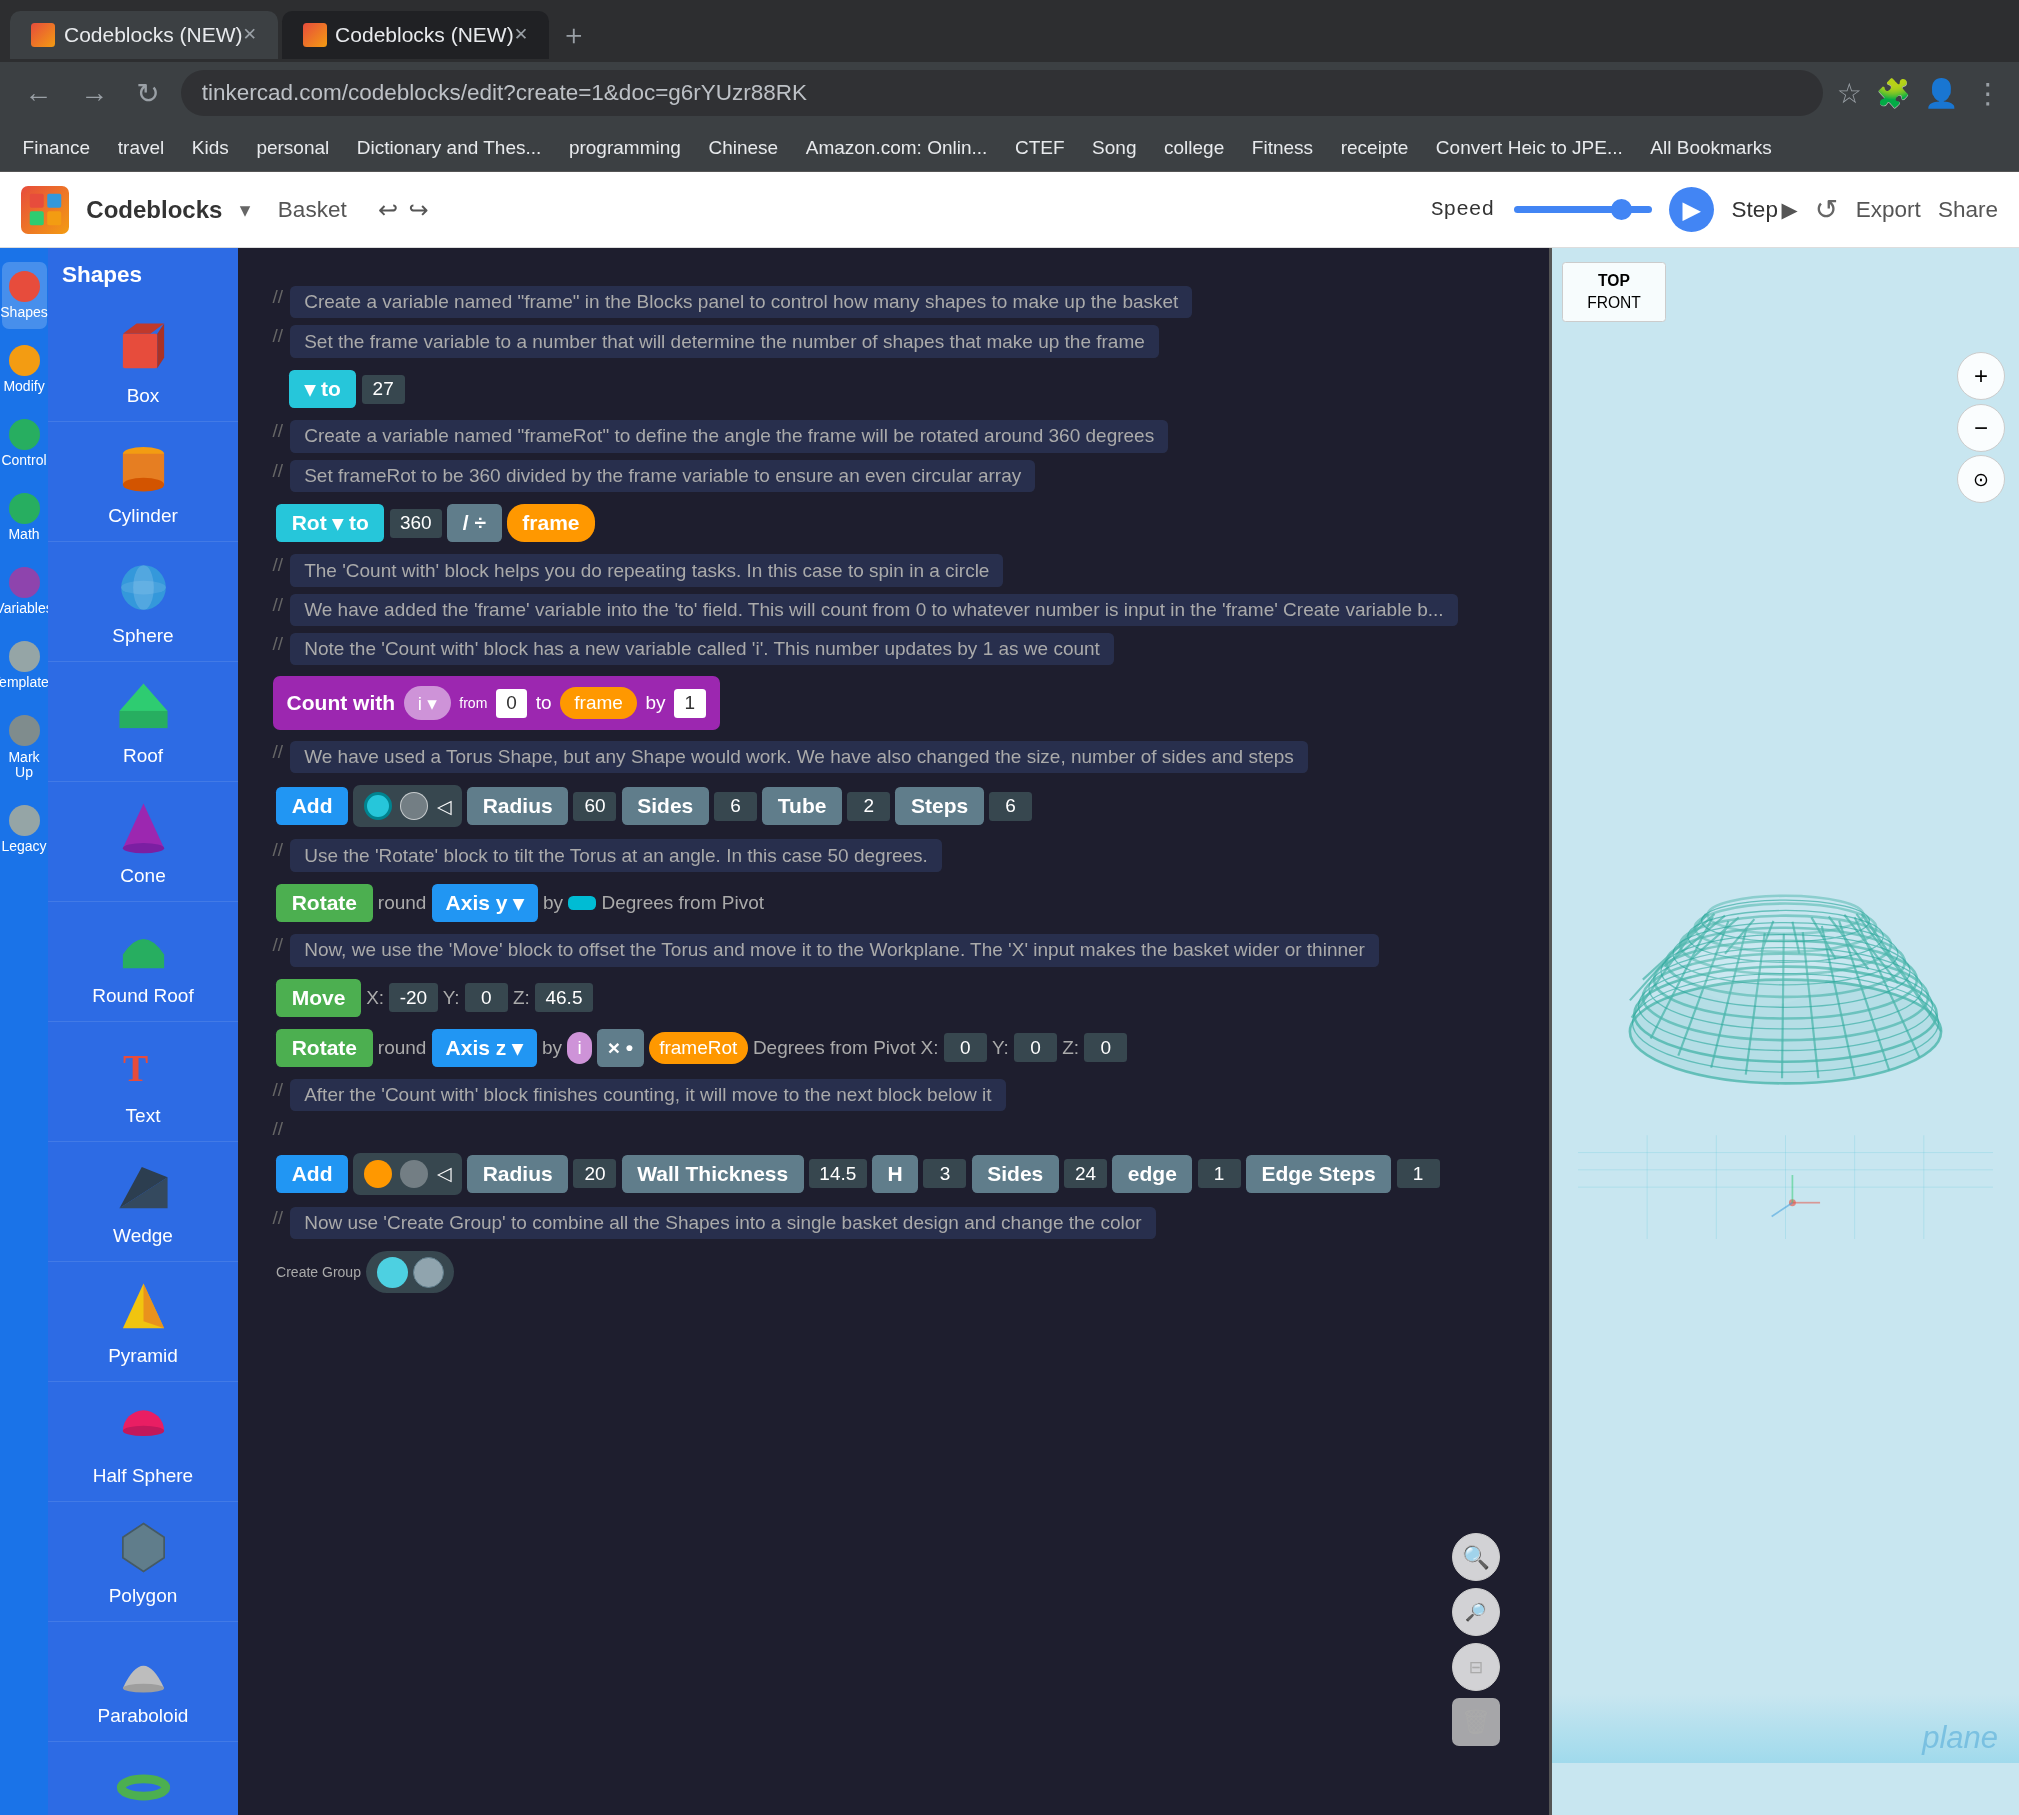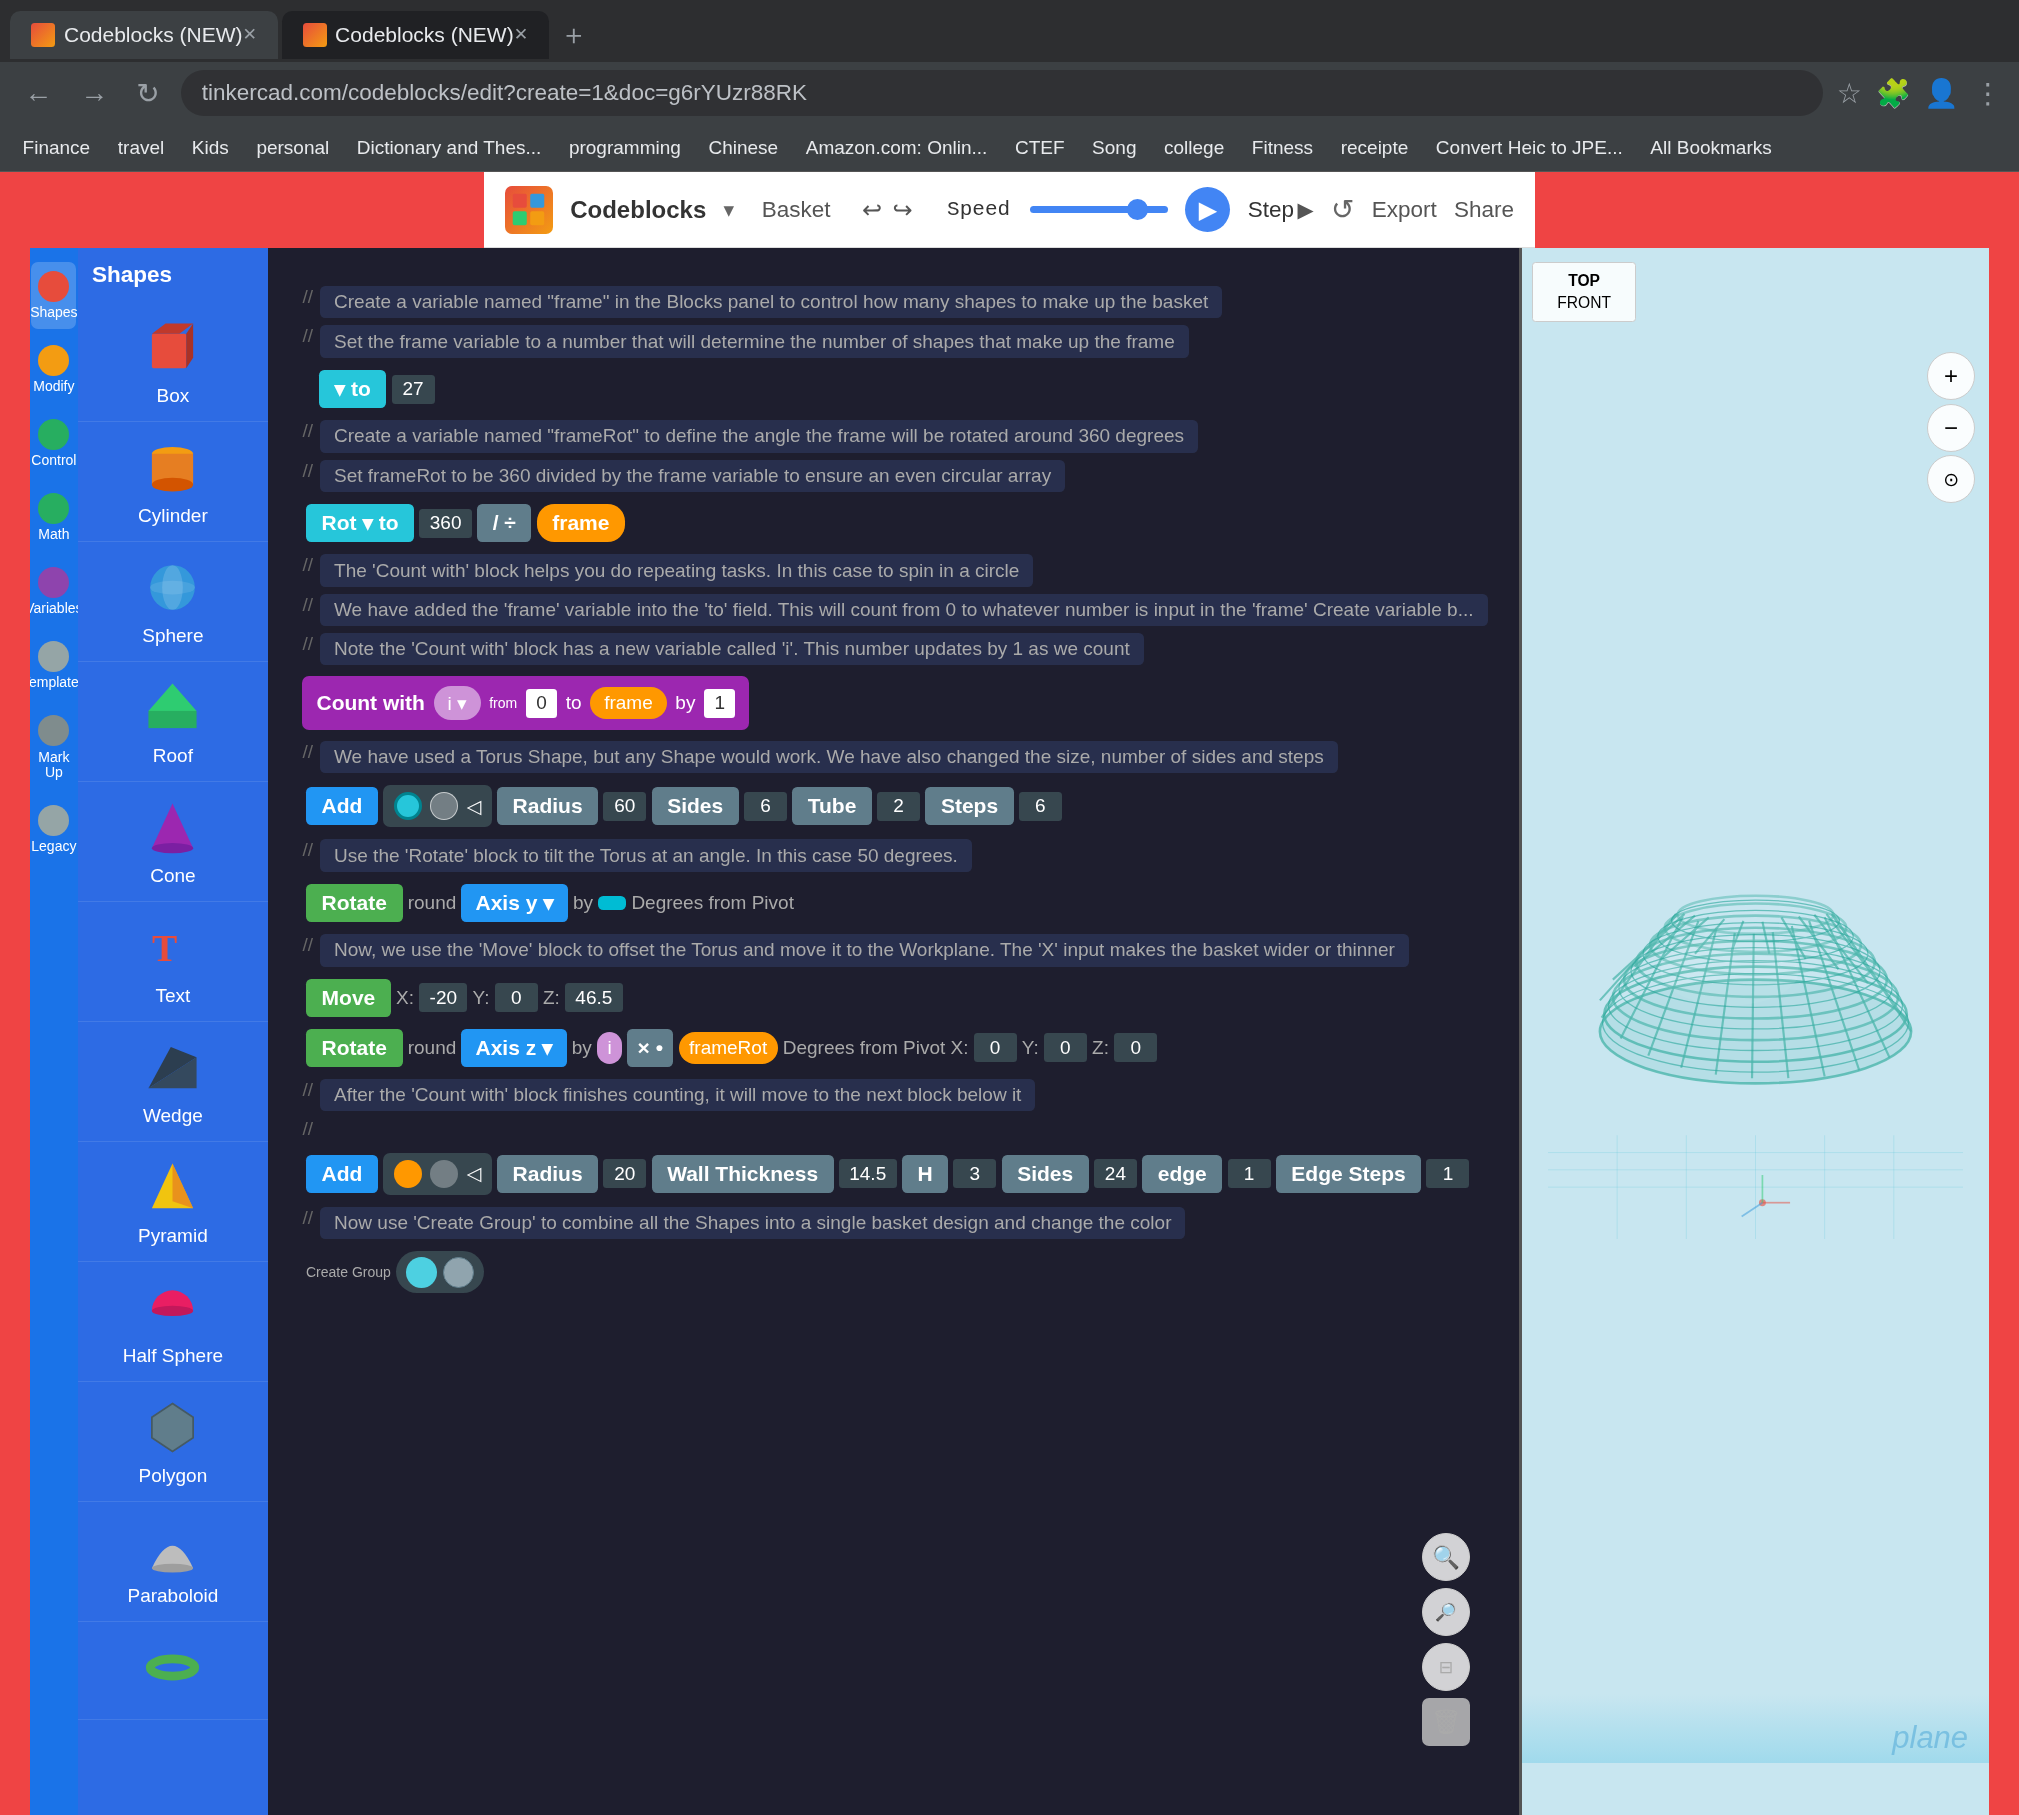--- a/index.html
+++ b/index.html
@@ -18,21 +18,21 @@
     .nav-btn { background: none; border: none; color: #9aa0a6; font-size: 28px; cursor: pointer; padding: 7px; border-radius: 50%; }
     .address-bar { flex: 1; background: #303134; border: none; border-radius: 35px; padding: 10.4px 21px; color: #e8eaed; font-size: 22.5px; display: flex; align-items: center; }
     .address-text { color: #bdc1c6; font-size: 22.5px; }
     .toolbar-icons { display: flex; gap: 14px; align-items: center; }
     .toolbar-icon { color: #9aa0a6; font-size: 28px; cursor: pointer; }
 
     .bookmarks-bar { display: flex; align-items: center; padding: 5.2px 14px; background: #3c4043; gap: 10.4px; height: 48px; border-bottom: 0.9px solid #555; overflow: hidden; }
     .bookmark-item { display: flex; align-items: center; gap: 5.2px; font-size: 19px; color: #e8eaed; cursor: pointer; white-space: nowrap; padding: 3.5px 8.6px; border-radius: 5.2px; }
 
     
-    .app-container { display: flex; flex-direction: column; width: 100%; height: calc(1816px - 173px); background: #ef4444; align-items: center; }
+    .app-container { display: flex; flex-direction: column; width: 100%; height: calc(1816px - 173px); background: #ef4444; }
 
     
     .app-header { display: flex; align-items: center; background: #fff; border-bottom: 0.9px solid #ddd; padding: 0 21px; height: 76px; gap: 17.3px; }
     .app-logo { width: 48px; height: 48px; background: linear-gradient(135deg, #e74c3c, #f39c12); border-radius: 7px; display: flex; align-items: center; justify-content: center; color: white; font-weight: bold; font-size: 17.3px; }
     .app-title { font-size: 24px; font-weight: bold; color: #333; }
     .app-dropdown { font-size: 21px; color: #666; cursor: pointer; }
     .app-breadcrumb { font-size: 22.5px; color: #555; margin-left: 10.4px; }
     .header-spacer { flex: 1; }
     .speed-control { display: flex; align-items: center; gap: 20px; font-size: 21px; color: #333; font-family: Liberation Mono, monospace; }
     .speed-slider { width: 138px; height: 7px; background: #4285f4; border-radius: 3.5px; position: relative; }
@@ -301,20 +301,28 @@
       <div class="shape-item">
         <div class="shape-icon">
           <svg width="55" height="55" viewBox="0 0 64 64">
             <polygon points="32,4 56,56 8,56" fill="#9c27b0"></polygon>
             <ellipse cx="32" cy="56" rx="24" ry="6" fill="#7b1fa2"></ellipse>
           </svg>
         </div>
         <span class="shape-label">Cone</span>
       </div>
 
+      <div class="shape-item">
+        <div class="shape-icon">
+          <svg width="55" height="55" viewBox="0 0 64 64">
+            <path d="M8,40 Q32,4 56,40 L56,56 L8,56 Z" fill="#27ae60"></path>
+          </svg>
+        </div>
+        <span class="shape-label">Round Roof</span>
+      </div>
 
       <div class="shape-item">
         <div class="shape-icon">
           <svg width="55" height="55" viewBox="0 0 64 64" style="font-size:28px">
             <text x="8" y="48" font-size="44" font-weight="bold" fill="#e74c3c" font-family="serif">T</text>
           </svg>
         </div>
         <span class="shape-label">Text</span>
       </div>
 

